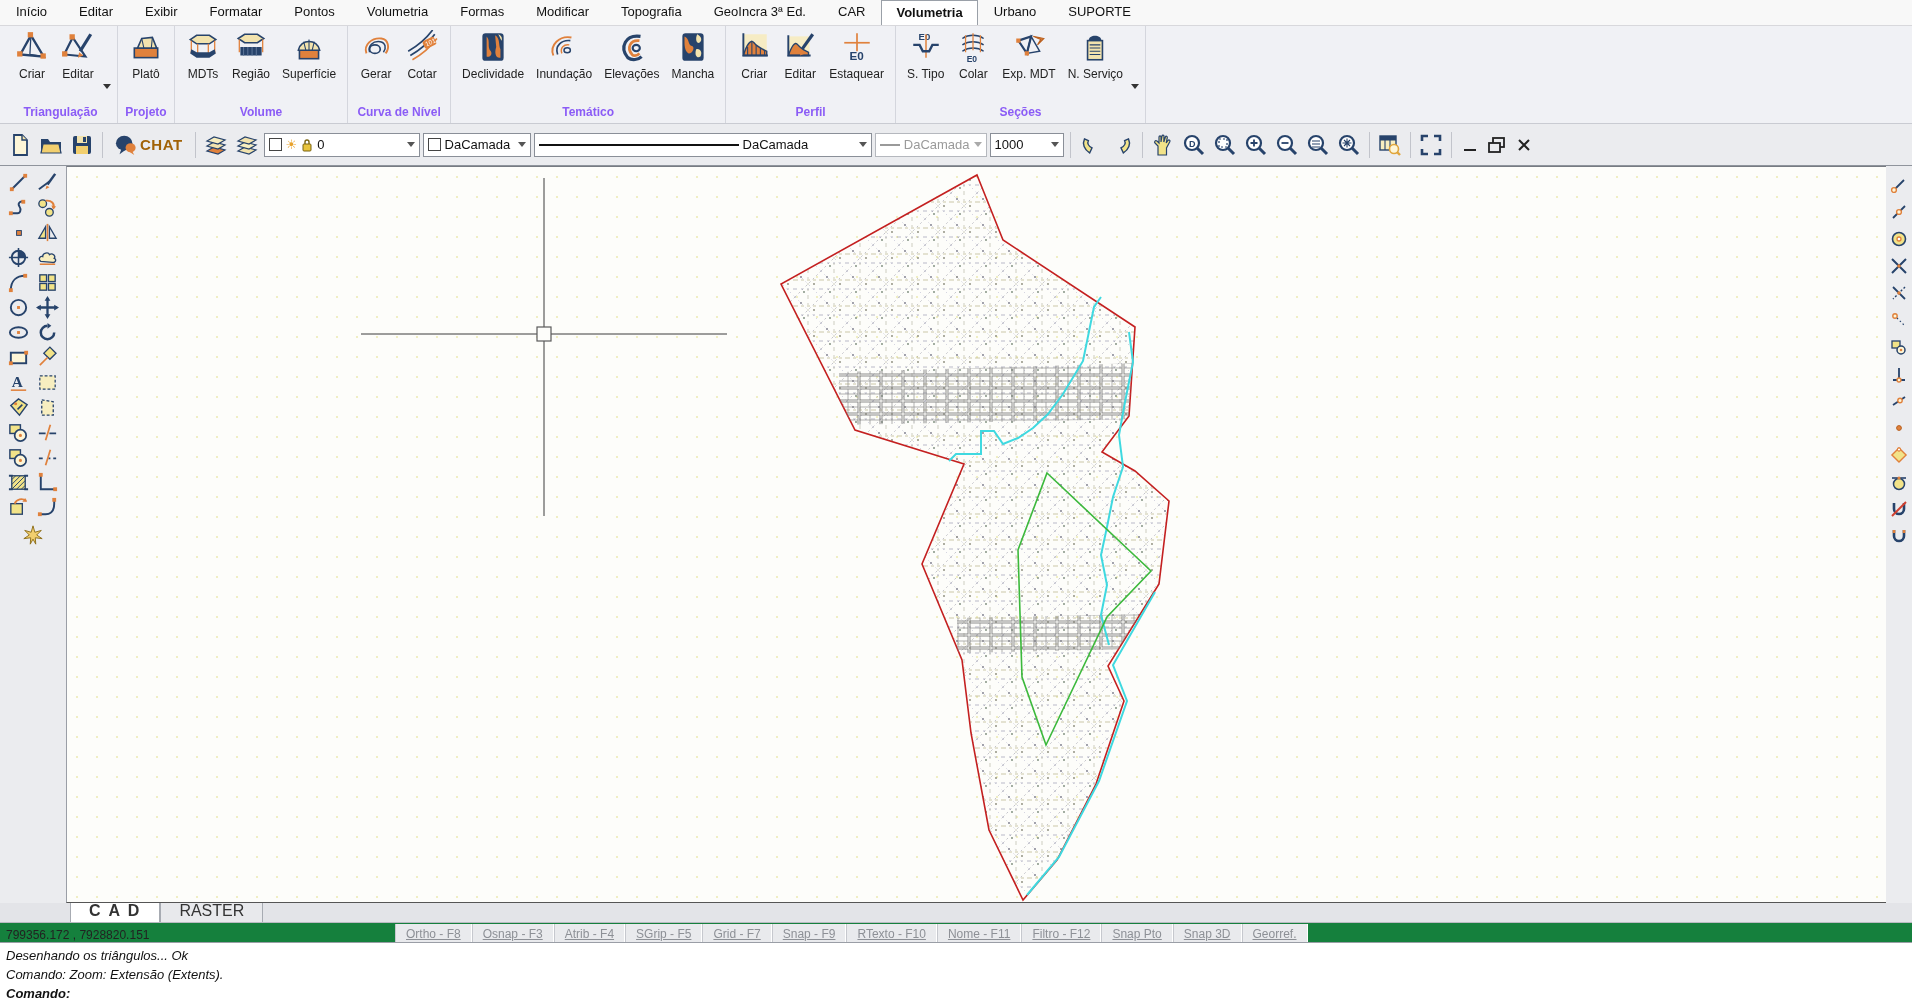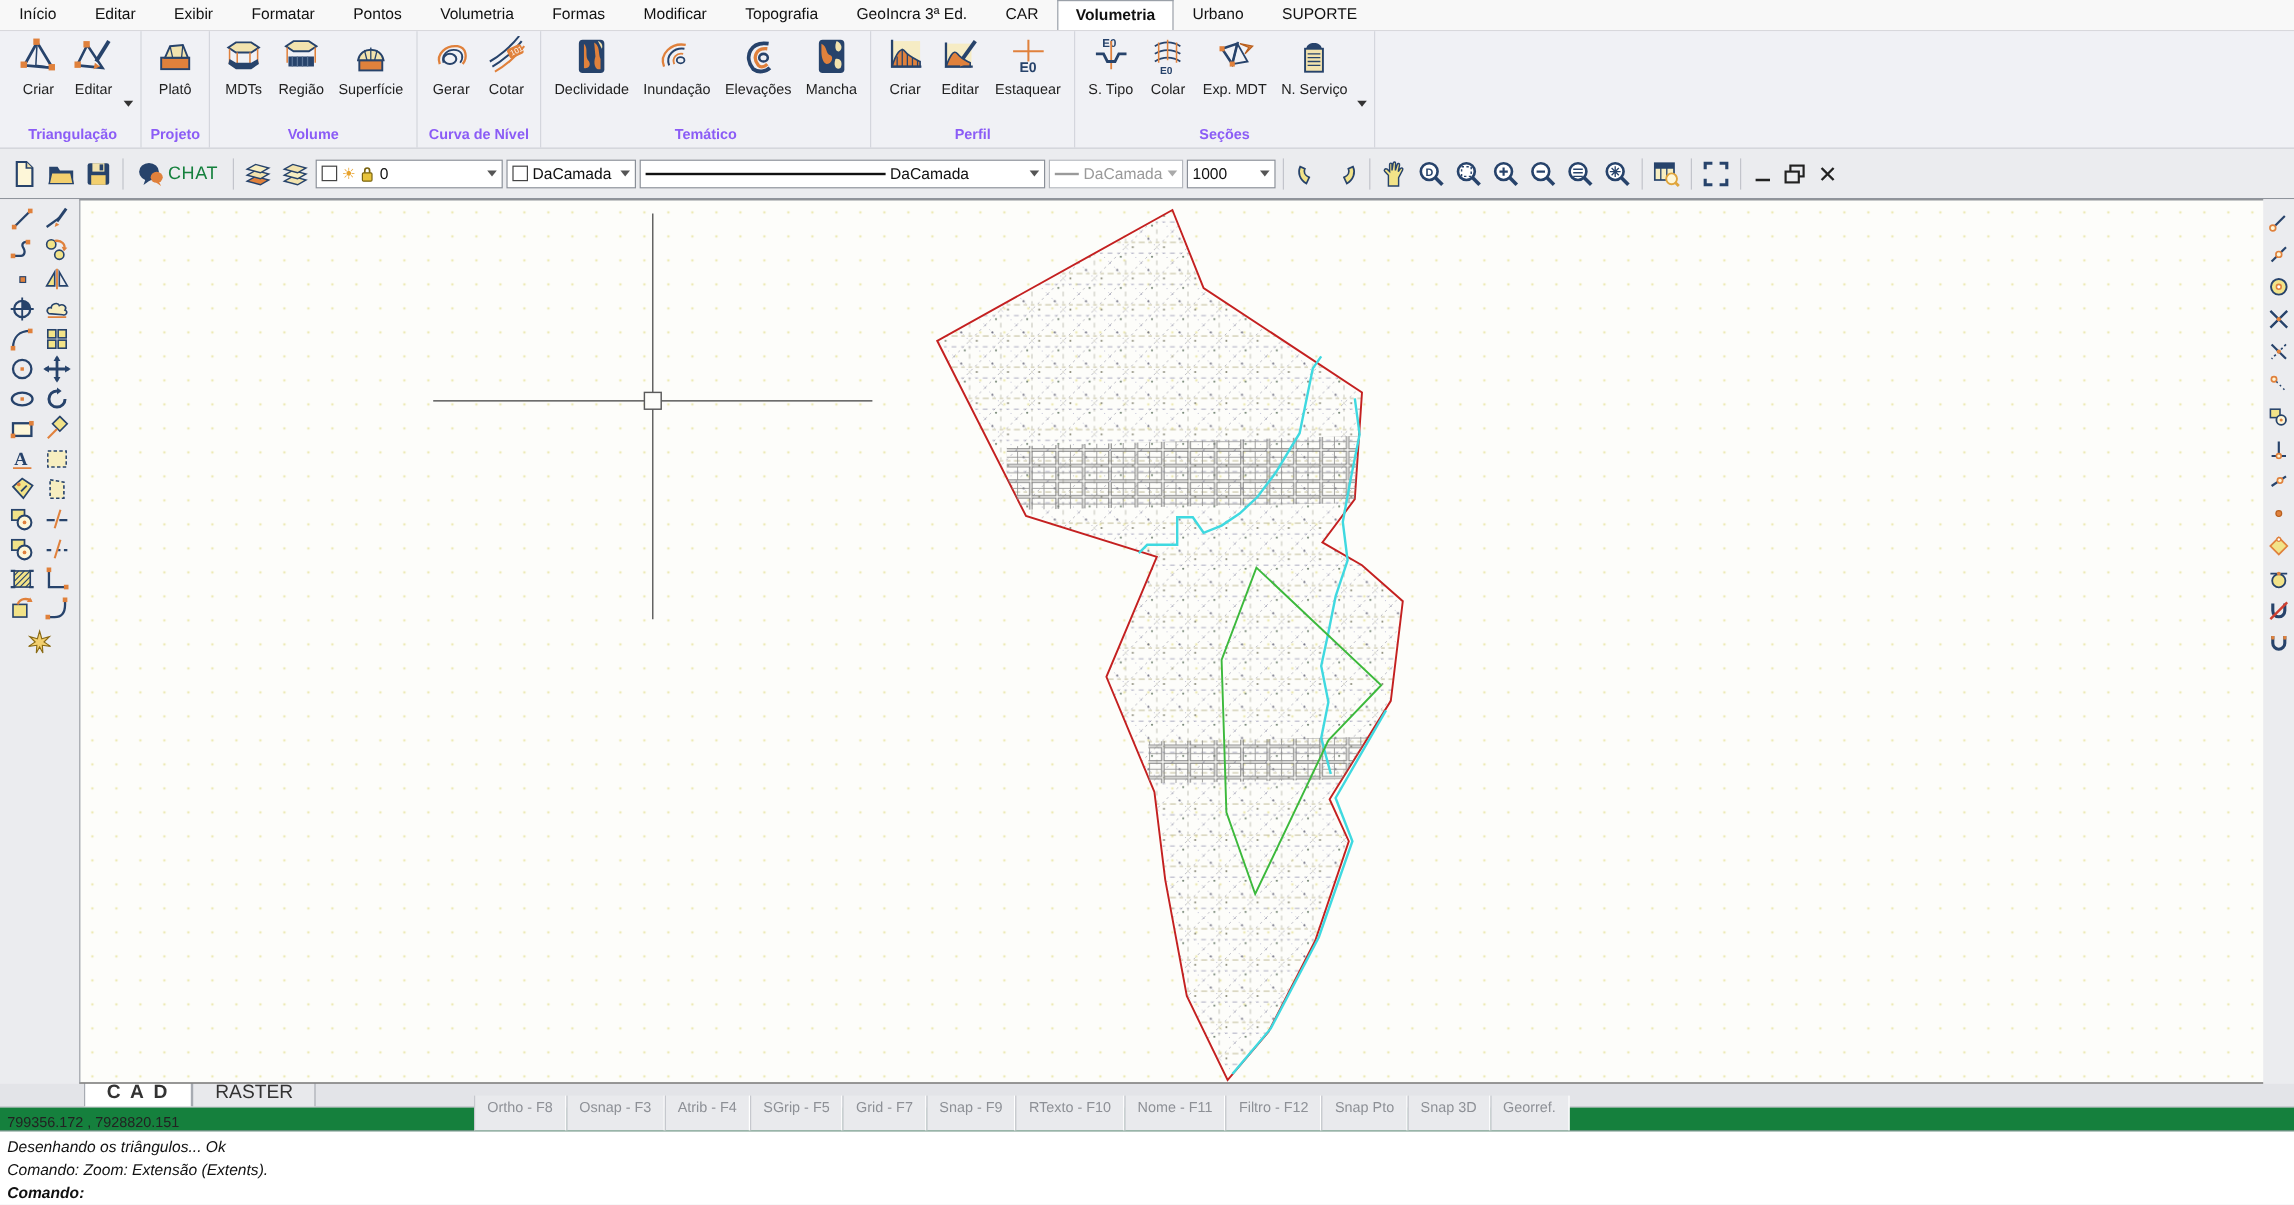--- a/index.html
+++ b/index.html
@@ -36,21 +36,21 @@
     gap:4px; padding:0 4px; font-size:13px; position:relative; }
   .dd .caret { margin-left:auto; width:0; height:0; border-left:4px solid transparent;
     border-right:4px solid transparent; border-top:5px solid #555; }
   .dd.disabled { color:#9a9a9a; border-color:#b5b8be; }
   .dd.disabled .caret { border-top-color:#aaa; }
   .chk { width:13px; height:13px; border:1px solid #444; background:#fff; display:inline-block; }
   .sun { color:#e8a22c; font-size:13px; line-height:1; }
   .lineSample { height:0; border-top:2px solid #111; width:200px; }
   .lineSample.gray { border-top-color:#9a9a9a; width:44px; }
   .chatbtn { display:flex; align-items:center; gap:3px; padding:2px 6px; cursor:default; }
-  .chatbtn .chatlbl { font-size:15px; font-weight:normal; color:#15803d; letter-spacing:.5px; }
+  .chatbtn .chatlbl { font-size:15px; font-weight:bold; color:#a16207; letter-spacing:.5px; }
   .winctl { font-size:14px; color:#222; width:24px; text-align:center; }
 
   
   .main { height:737px; display:flex; align-items:stretch; }
   .ltoolbar { width:66px; background:#ebecef; padding-top:4px; }
   .lrow { display:flex; justify-content:space-around; padding:1px 4px; }
   .lrow svg { width:23px; height:23px; }
   .lstar { display:flex; justify-content:center; padding-top:4px; }
   .canvas { width:1820px; background:#fdfdfa; position:relative; border-left:1px solid #9a9ea6;
     border-top:1px solid #777b82; border-bottom:1px solid #555; }
@@ -63,22 +63,22 @@
   .tabstrip { height:20px; background:#e3e4e8; display:flex; align-items:flex-end; padding-left:70px;
     border-bottom:1px solid #b9bbc2; }
   .btab { font-size:16px; padding:2px 18px; border:1px solid #a7abb2; border-bottom:none;
     background:#e8e9ec; color:#333; }
   .btab.active { background:#fff; font-weight:bold; letter-spacing:2px; }
 
   
   .statusbar { height:20px; background:#15803d; display:flex; align-items:flex-end; font-size:12px;
     border-bottom:1px solid #9a9ea6; }
   .coords { padding:3px 10px 0 6px; color:#222; width:395px; }
-  .sbtn { padding:3px 10px 12px 10px; color:#8d9096; border-left:1px solid #c6c8ce;
-    border-right:1px solid #fff; background:#e9eaed; white-space:nowrap; cursor:default; }
+  .sbtn { padding:3px 10px 1px 10px; color:#8d9096; border-left:1px solid #c6c8ce;
+    border-right:1px solid #fff; background:#e9eaed; white-space:nowrap; cursor:default;text-decoration:underline; }
 
   
   .cmd { height:61px; background:#fff; font-size:13px; padding:3px 6px;font-style:italic; }
   .cmd .cline { line-height:19px; color:#111; white-space:pre; }
   .cmd .cline.bold { font-weight:bold; }
 </style>
 </head>
 <body>
 
 <div class="menubar">

